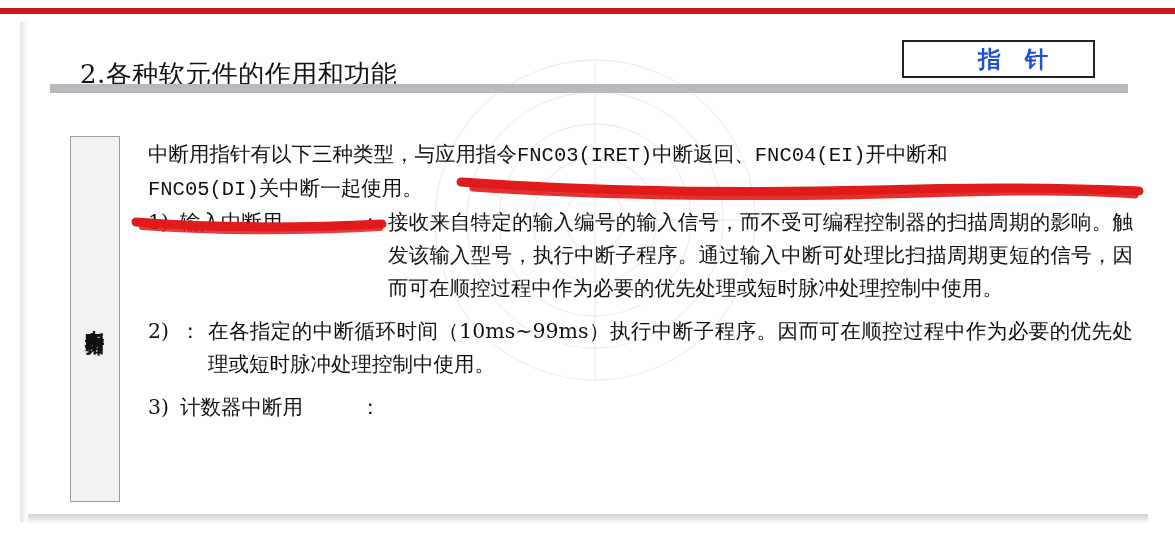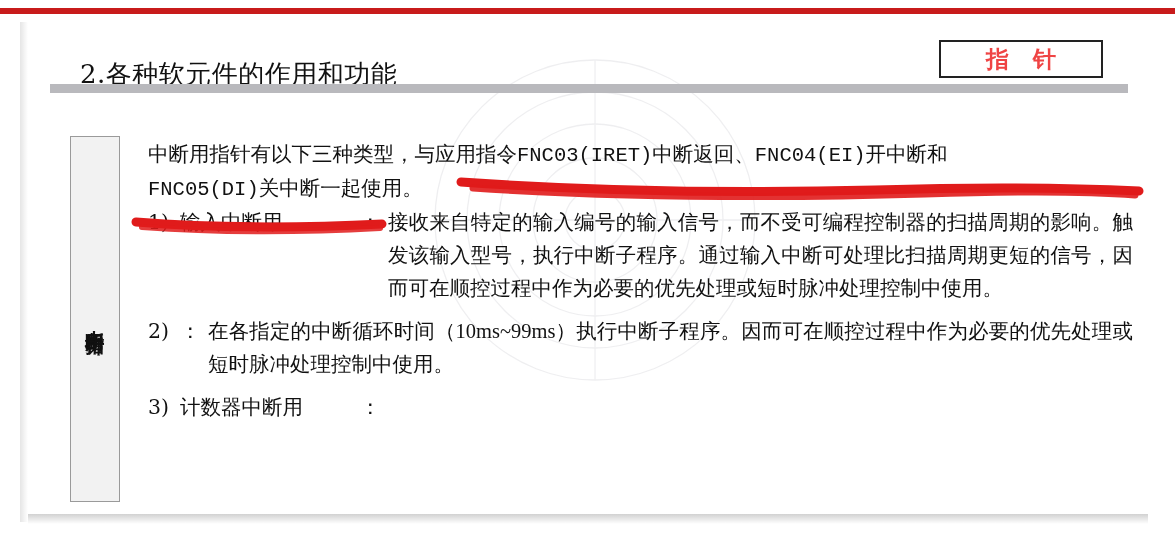--- a/index.html
+++ b/index.html
@@ -61,34 +61,35 @@
     top: 38px;
     font-size: 26px;
     font-weight: normal;
     color: #111;
     letter-spacing: 0.5px;
     white-space: nowrap;
     margin-top: 19px;
   }
   .header-badge {
     position: absolute;
-    right: 72px;
+    right: 80px;
     top: 40px;
     width: 160px;
     height: 34px;
     border: 2px solid #222;
     background: #fff;
     display: flex;
     align-items: center;
     justify-content: center;
     font-size: 23px;
     font-weight: bold;
     letter-spacing: 8px;
     text-indent: 8px;
-    color: #ef4444;
+    color: #1d4ed8;
+    padding-left: 29px;
   }
   .header-underline {
     position: absolute;
     left: 50px;
     top: 84px;
     width: 1078px;
     height: 9px;
     background: #b9b9bd;
   }
 
@@ -152,21 +153,20 @@
     white-space: nowrap;
   }
   .item-colon {
     width: 28px;
     flex: 0 0 28px;
     text-align: left;
   }
   .item-desc {
     flex: 1 1 auto;
     text-align: justify;
-    font-family: Liberation Serif, serif;
   }
 
   
   .mark {
     position: absolute;
     pointer-events: none;
   }
   #mark-1 { left: 455px; top: 160px; }
   #mark-2 { left: 130px; top: 205px; }
 

